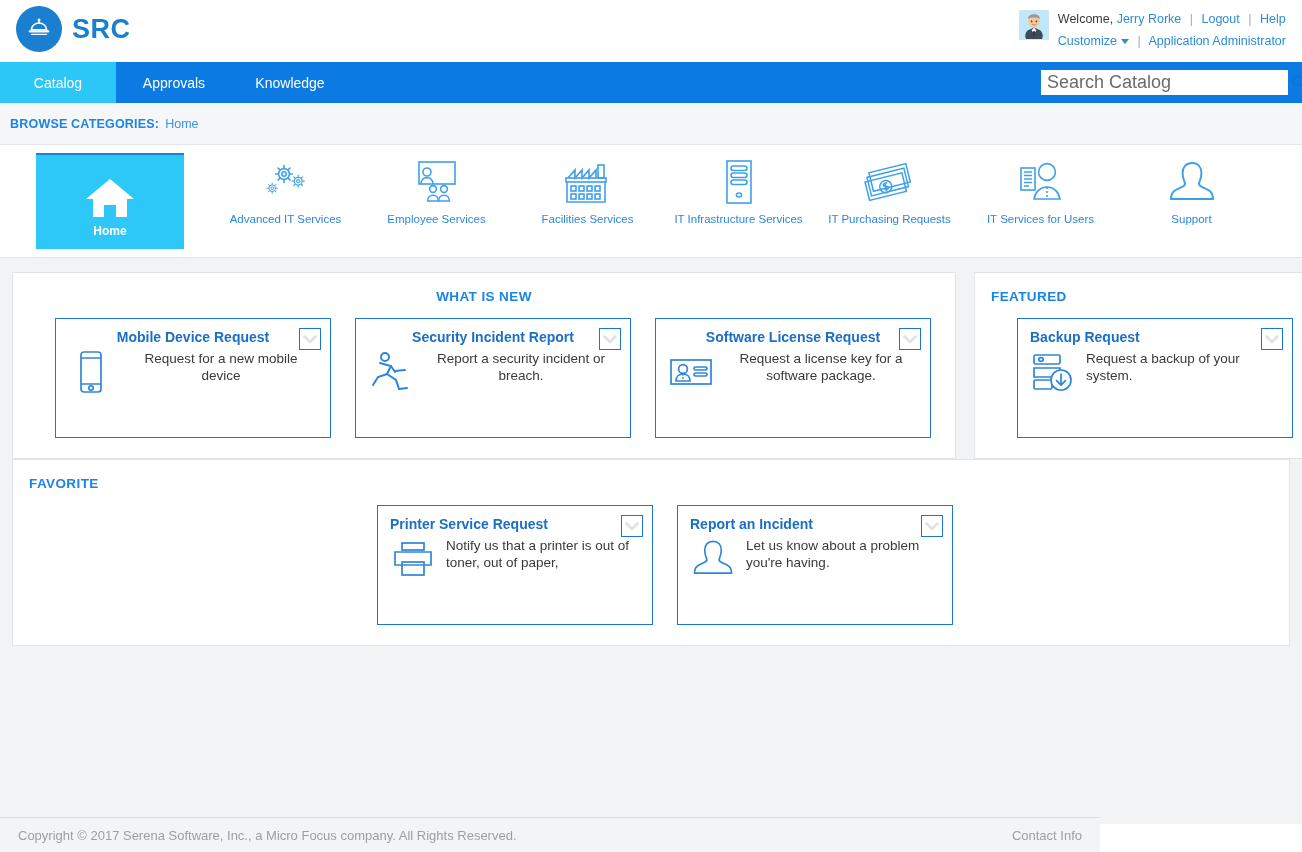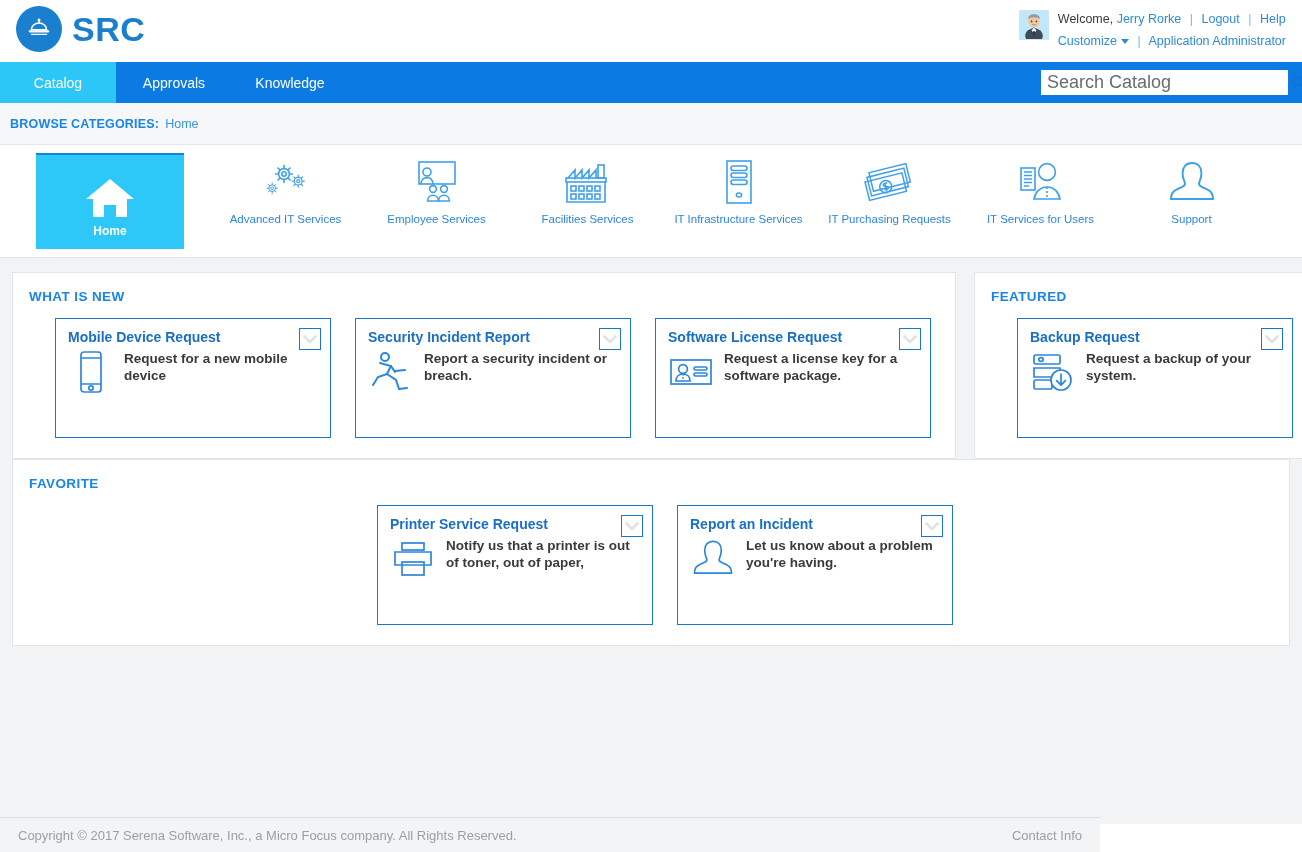--- a/index.html
+++ b/index.html
@@ -20,21 +20,21 @@
   .logo-wrap {
     position: absolute; left: 16px; top: 6px;
     display: flex; align-items: center; gap: 10px;
   }
   .logo-circle {
     width: 46px; height: 46px; border-radius: 50%;
     background: #1B7FD0;
     display: flex; align-items: center; justify-content: center;
   }
   .logo-text {
-    color: #1B7FD0; font-size: 34px; font-weight: bold; letter-spacing: .5px;
+    color: #1B7FD0; font-size: 27px; font-weight: bold; letter-spacing: .5px;
   }
   .user-block {
     position: absolute; right: 16px; top: 8px;
     display: flex; align-items: flex-start; gap: 9px;
   }
   .avatar {
     width: 30px; height: 30px; background: #bfe9fa;
     border: 1px solid #cfe6f2; margin-top: 2px;
     display: flex; align-items: flex-end; justify-content: center;
     overflow: hidden;
@@ -106,35 +106,35 @@
   
   .content { background: #F1F3F5; padding: 14px 12px 0 12px; height: 566px; }
   .panels-row { display: flex; gap: 18px; }
   .panel {
     background: #ffffff; border: 1px solid #E2E5E8; padding: 16px 16px 20px 16px;
   }
   .panel-title {
     color: #1B84E7; font-size: 13.5px; font-weight: bold;
     letter-spacing: .4px; margin-bottom: 14px;
   }
-  .panel-whatsnew { flex: 0 0 944px; }
+  .panel-whatsnew { flex: 0 0 944px; text-align: center; }
   .panel-featured { flex: 1; }
   .panel-favorite { }
   .cards { display: flex; gap: 24px; padding-left: 26px; }
   .cards.favorite-cards { padding-left: 348px; gap: 24px; }
   .card {
     width: 276px; height: 120px; border: 1px solid #1B77C9;
     background: #ffffff; position: relative; padding: 10px 12px 0 12px;
     cursor: pointer; overflow: hidden;
   }
   .card-title {
     color: #1B6FC4; font-size: 14px; font-weight: bold; margin-bottom: 4px;
     white-space: nowrap;
   }
-  .card-body { display: flex; gap: 10px; align-items: flex-start; font-weight: bold; }
+  .card-body { display: flex; gap: 10px; align-items: flex-start; }
   .card-icon { width: 46px; min-width: 46px; height: 46px; display: flex; align-items: center; justify-content: center; }
   .card-desc { font-size: 13.5px; color: #3a3a3a; line-height: 17px; padding-top: 1px; }
   .card-caret {
     position: absolute; right: 9px; top: 9px; width: 22px; height: 22px;
     border: 1px solid #1B77C9; background: #ffffff;
     display: flex; align-items: center; justify-content: center; cursor: pointer;
   }
   
   .footer {
     position: absolute; left: 0; bottom: 0; width: 1100px; height: 35px;

